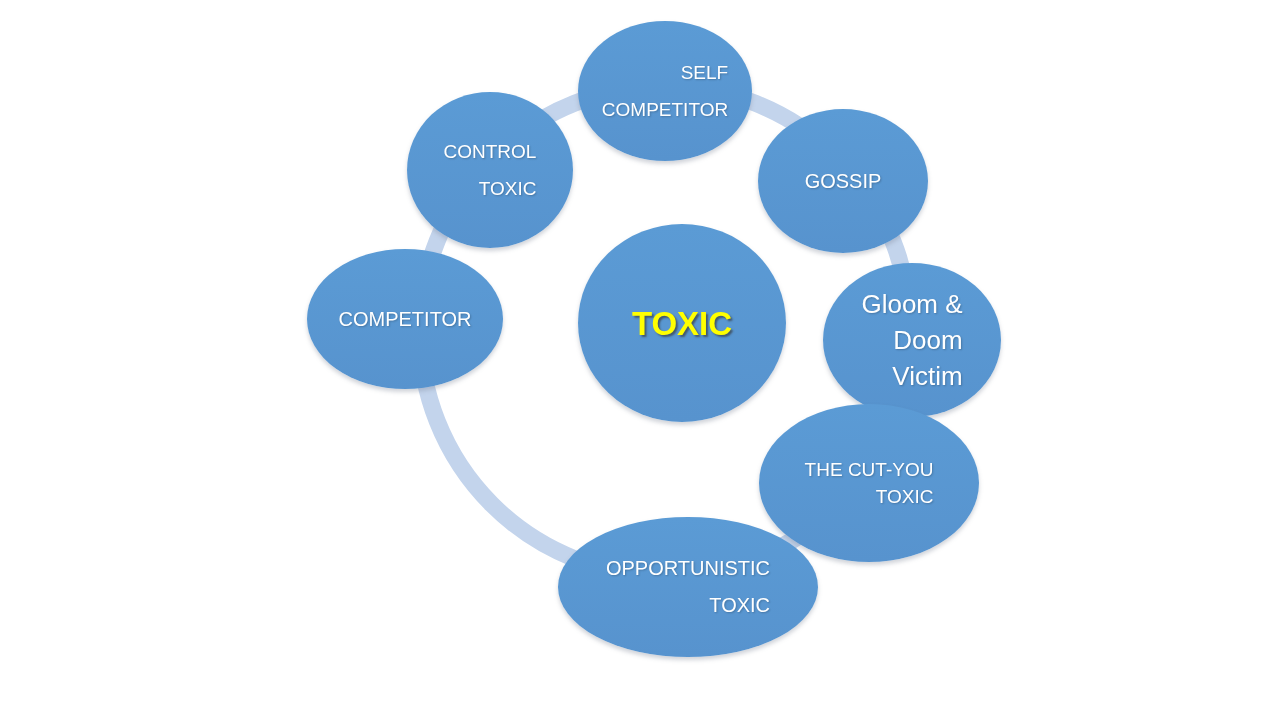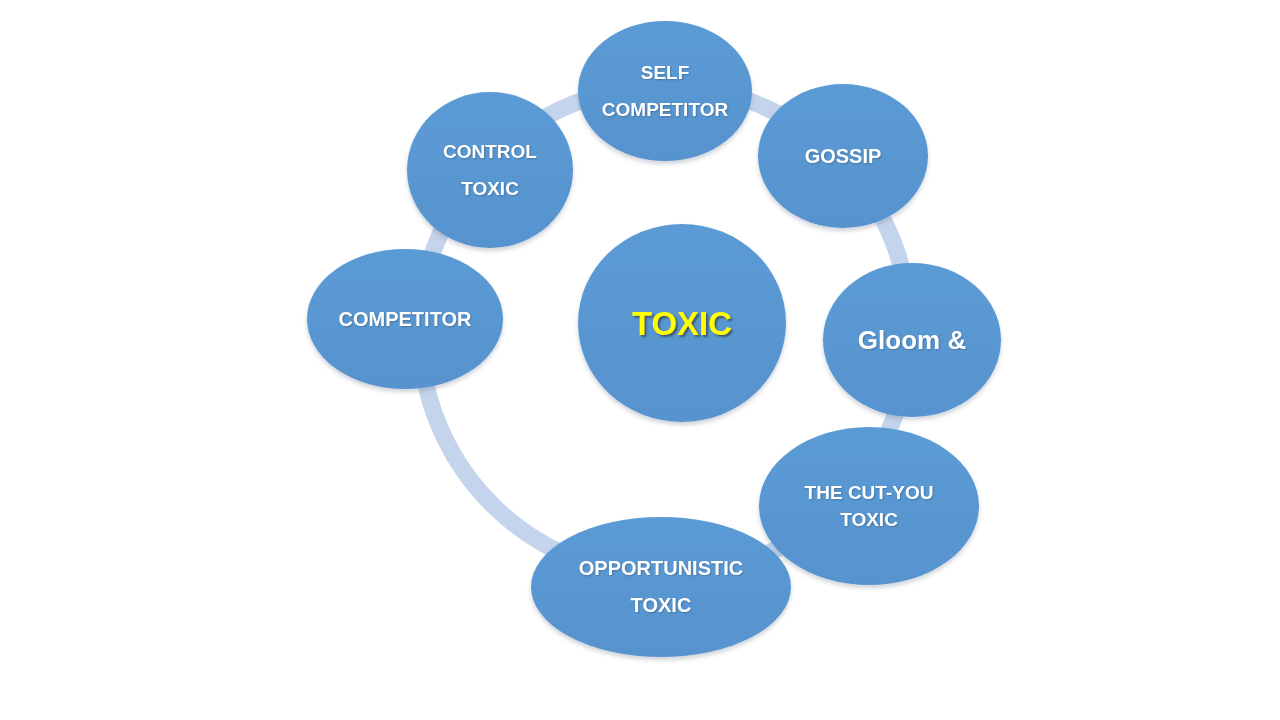--- a/index.html
+++ b/index.html
@@ -22,22 +22,23 @@
     border-radius: 50%;
     background: linear-gradient(180deg, var(--node-fill, #5B9BD5) 0%, #5793CE 100%);
     box-shadow: 0 3px 4px rgba(120,130,145,0.35);
     display: flex;
     align-items: center;
     justify-content: center;
     text-align: center;
   }
   .label {
     color: var(--node-text, #FFFFFF);
-    font-weight: 700;
+    font-weight: 400;
     text-shadow: 1px 1px 2px rgba(0,0,0,0.22);
+    text-align: right;
   }
   .ln { display: block; white-space: nowrap; }
   .t-wide   { font-size: 19px; line-height: 37px; }
   .t-single { font-size: 20px; line-height: 24px; }
   .t-gloom  { font-size: 26px; line-height: 36px; }
   .t-cut    { font-size: 19px; line-height: 27px; }
   .t-opp    { font-size: 20px; line-height: 37px; }
   .t-narc1  { font-size: 20px; line-height: 31px; }
   .t-narc2  { font-size: 27px; line-height: 33px; }
   .center-label {
@@ -64,40 +65,42 @@
     </div>
   </div>
 
   <div class="node" style="left:578px; top:21px; width:174px; height:140px;">
     <div class="label t-wide">
       <span class="ln">SELF</span>
       <span class="ln">COMPETITOR</span>
     </div>
   </div>
 
-  <div class="node" style="left:758px; top:84px; width:170px; height:144px;">
+  <div class="node" style="left:758px; top:109px; width:170px; height:144px;">
     <div class="label t-single">
       <span class="ln">GOSSIP</span>
     </div>
   </div>
 
   <div class="node" style="left:823px; top:263px; width:178px; height:154px;">
     <div class="label t-gloom">
       <span class="ln">Gloom &amp;</span>
+      <span class="ln">Doom</span>
+      <span class="ln">Victim</span>
     </div>
   </div>
 
-  <div class="node" style="left:759px; top:427px; width:220px; height:158px;">
+  <div class="node" style="left:759px; top:404px; width:220px; height:158px;">
     <div class="label t-cut">
       <span class="ln">THE CUT-YOU</span>
       <span class="ln">TOXIC</span>
     </div>
   </div>
 
-  <div class="node" style="left:531px; top:517px; width:260px; height:140px;">
+  <div class="node" style="left:558px; top:517px; width:260px; height:140px;">
     <div class="label t-opp">
       <span class="ln">OPPORTUNISTIC</span>
       <span class="ln">TOXIC</span>
     </div>
   </div>
 
 
   <div class="node" style="left:307px; top:249px; width:196px; height:140px;">
     <div class="label t-single">
       <span class="ln">COMPETITOR</span>

